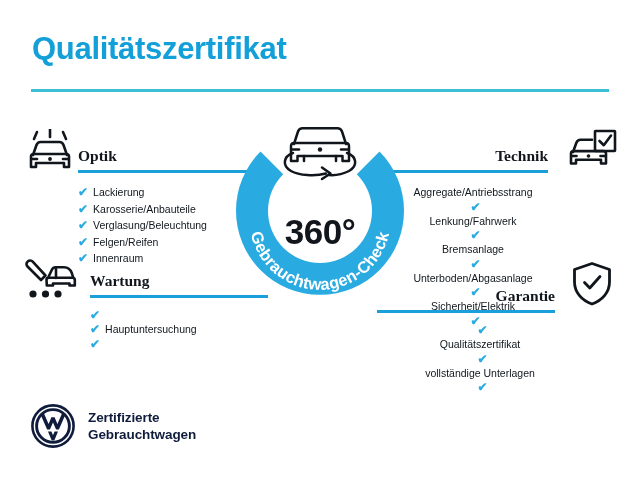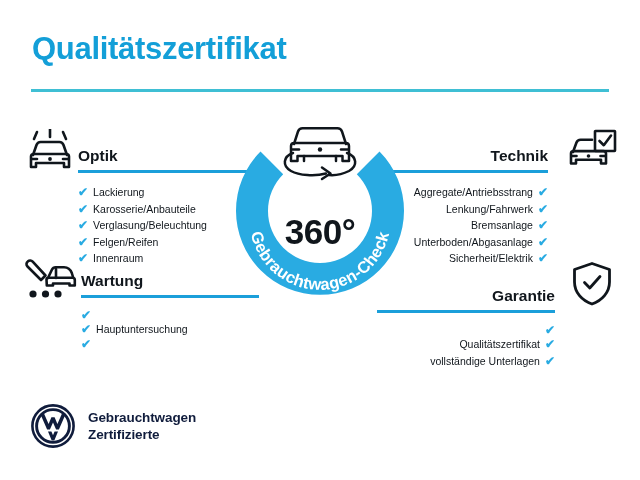--- a/index.html
+++ b/index.html
@@ -40,20 +40,21 @@
     background: #3FBFD4;
   }
 
   
   .section {
     position: absolute;
   }
   .sec-head {
     position: relative;
     height: 30px;
+    font-family: Liberation Serif, serif;
   }
   .sec-title {
     font-size: 15.5px;
     font-weight: bold;
     color: #10161c;
     line-height: 20px;
     white-space: nowrap;
   }
   .sec-rule {
     position: absolute;
@@ -82,21 +83,21 @@
     display: inline-block;
   }
 
   
   .sec-left .sec-title { text-align: left; }
   .sec-left .item { justify-content: flex-start; }
   .sec-left .check { margin-right: 5px; }
 
   
   .sec-right .sec-title { text-align: right; }
-  .sec-right .item { justify-content: flex-end; }
+  .sec-right .item { justify-content: flex-end; flex-direction: column; }
   .sec-right .check { margin-left: 5px; }
 
   
   .sec-icon {
     position: absolute;
     line-height: 0;
   }
 
   
   #badge {
@@ -174,21 +175,21 @@
       <g fill="none" stroke="#10161c" stroke-width="2.6" stroke-linejoin="round" stroke-linecap="round">
         <path d="M10 26 L13.5 16 C14.2 14 15.6 13 17.6 13 L36.4 13 C38.4 13 39.8 14 40.5 16 L44 26"></path>
         <path d="M8 27.5 C8 25.8 9.2 25 10.8 25 L43.2 25 C44.8 25 46 25.8 46 27.5 L46 38 L41 38 L41 34 L13 34 L13 38 L8 38 Z"></path>
         <line x1="8.5" y1="30" x2="14" y2="30"></line>
         <line x1="45.5" y1="30" x2="40" y2="30"></line>
       </g>
       <circle cx="27" cy="30" r="1.9" fill="#10161c"></circle>
     </svg>
   </div>
 
-  <div class="section sec-left" style="left:81px; top:271px; width:150px;">
+  <div class="section sec-left" style="left:90px; top:271px; width:150px;">
     <div class="sec-head">
       <div class="sec-title">Wartung</div>
       <div class="sec-rule" style="right:-28px;"></div>
     </div>
     <div class="items">
       <div class="item">
         <span class="check">✔</span>
       </div>
       <div class="item">
         <span class="check">✔</span>
@@ -333,18 +334,18 @@
     <div id="vw-mark">
       <svg width="44" height="44" viewBox="0 0 44 44">
         <circle cx="22" cy="22" r="20.6" fill="none" stroke="#101c3c" stroke-width="2.6"></circle>
         <circle cx="22" cy="22" r="16.4" fill="none" stroke="#101c3c" stroke-width="2.9"></circle>
         <path d="M13.0 9.6 L17.6 20.0 L20.4 13.2 L23.6 13.2 L26.4 20.0 L31.0 9.6
                  L34.0 11.6 L27.9 25.6 L25.1 25.6 L22.0 18.6 L18.9 25.6 L16.1 25.6 L10.0 11.6 Z" fill="#101c3c"></path>
         <path d="M17.0 27.4 L20.4 27.4 L22.0 31.3 L23.6 27.4 L27.0 27.4 L23.3 36.4 L20.7 36.4 Z" fill="#101c3c"></path>
       </svg>
     </div>
     <div id="vw-text">
+      <div>Zertifizierte</div>
       <div>Gebrauchtwagen</div>
-      <div>Zertifizierte</div>
     </div>
   </div>
 
 </div>
 
 </body></html>

